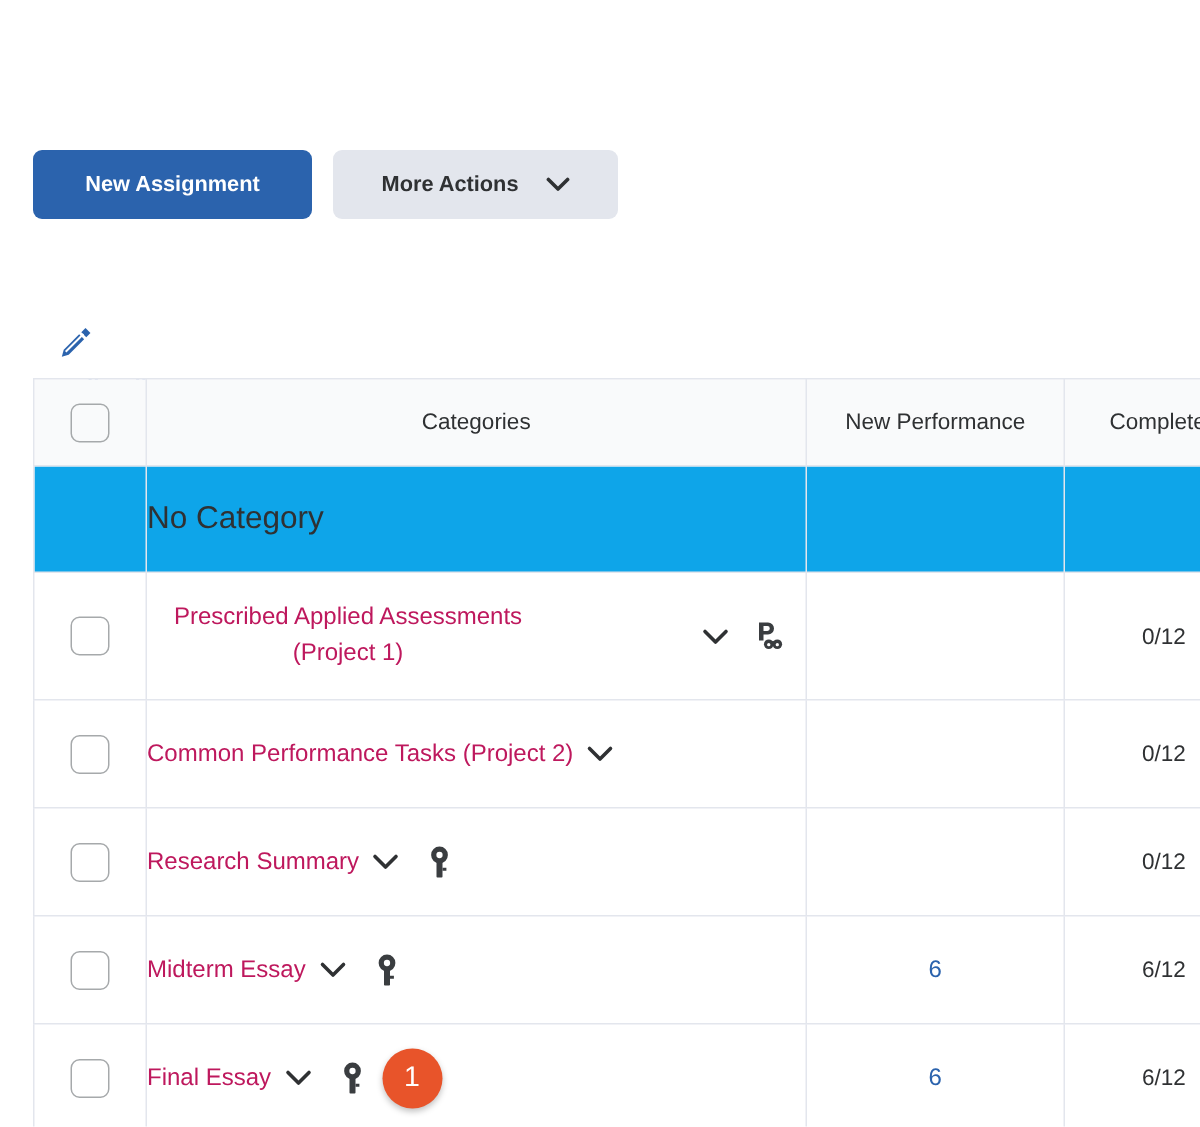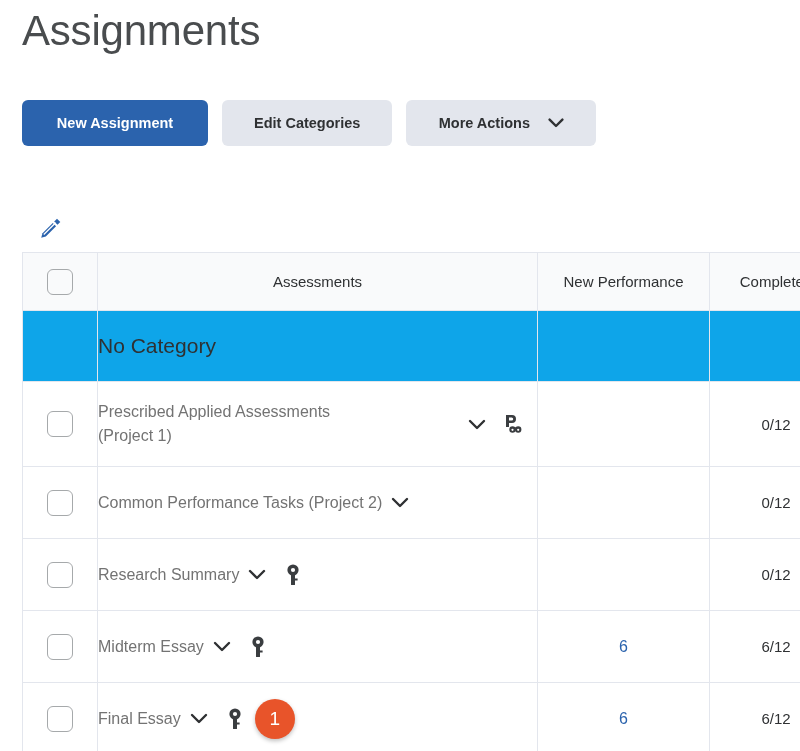--- a/index.html
+++ b/index.html
@@ -162,26 +162,27 @@
     padding-left: 22px;
     padding-right: 12px;
   }
   .name-inner {
     display: flex;
     align-items: center;
     gap: 0;
     position: relative;
   }
   .assignment-link {
-    color: #737373;
+    color: #be185d;
     text-decoration: none;
     font-size: 16px;
     line-height: 24px;
     cursor: pointer;
     max-width: 300px;
+    text-align: center;
   }
   .assignment-link.wrapped { width: 268px; }
 
   .row-icons {
     display: flex;
     align-items: center;
     gap: 0;
     margin-left: auto;
     padding-right: 6px;
   }
@@ -221,26 +222,24 @@
   .done-val {
     color: #2f3133;
     font-size: 15px;
   }
 </style>
 </head>
 <body>
 
 <div class="page">
 
-  <div class="page-title">Assignments</div>
 
   <div class="toolbar">
     <button class="btn btn-primary">New Assignment</button>
 
-    <button class="btn btn-secondary">Edit Categories</button>
 
     <button class="btn btn-secondary with-caret">
       <span>More Actions</span>
       <span class="caret">
         <svg width="16" height="10" viewBox="0 0 16 10">
           <path d="M1.6 1.6 L8 8 L14.4 1.6" fill="none" stroke="#2f3133" stroke-width="2.4" stroke-linecap="round" stroke-linejoin="round"></path>
         </svg>
       </span>
     </button>
   </div>
@@ -264,21 +263,21 @@
         <col class="col-check">
         <col class="col-name">
         <col class="col-new">
         <col class="col-done">
       </colgroup>
       <thead>
         <tr>
           <th class="cell-center">
             <span class="checkbox"></span>
           </th>
-          <th class="cell-center">Assessments</th>
+          <th class="cell-center">Categories</th>
           <th class="cell-center">New Performance</th>
           <th class="cell-center">Completed</th>
         </tr>
       </thead>
       <tbody>
 
         <tr class="category-row">
           <td></td>
           <td class="category-label">No Category</td>
           <td></td>

